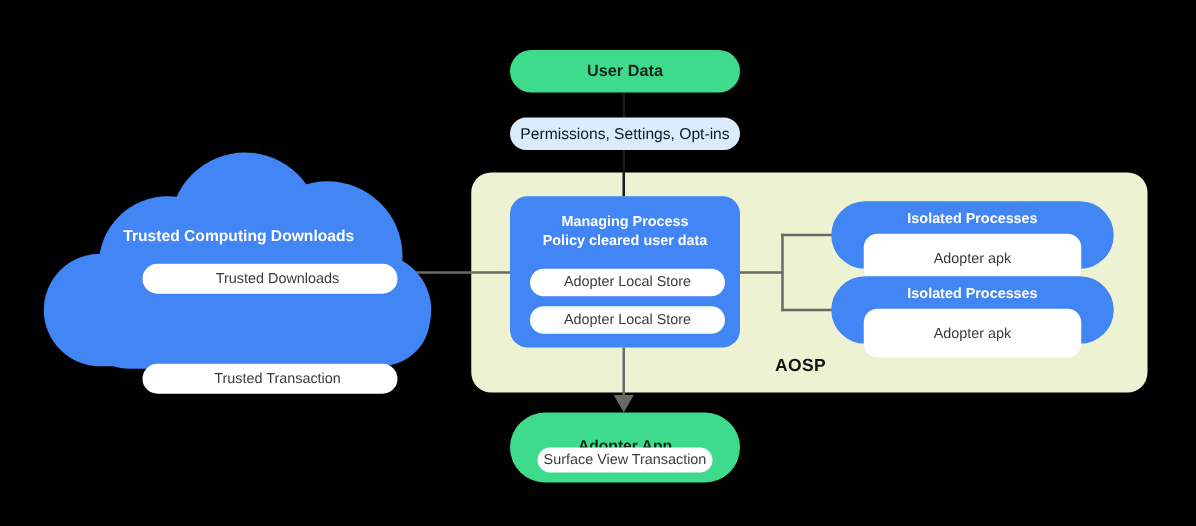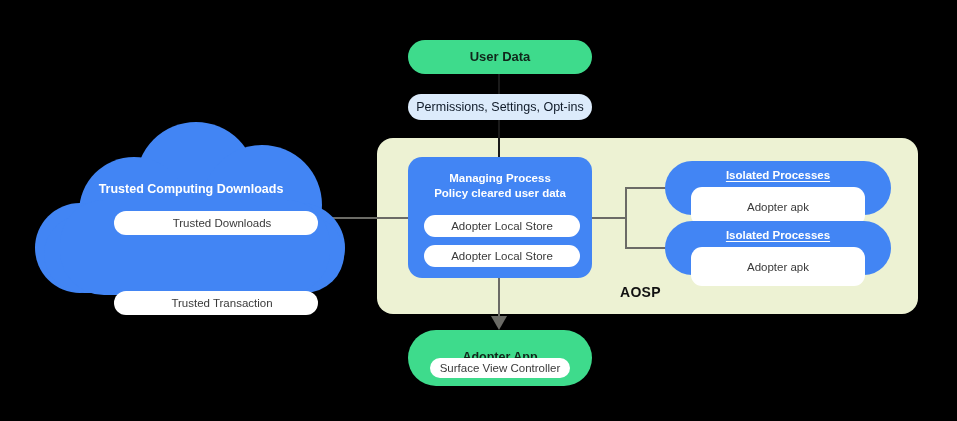--- a/index.html
+++ b/index.html
@@ -120,21 +120,20 @@
     box-sizing: border-box;
     padding-top: 8px;
   }
   .iso-1 { top: 161px; }
   .iso-2 { top: 221px; }
   .iso-title {
     color: #ffffff;
     font-size: 11.5px;
     font-weight: bold;
     text-align: center;
-    text-decoration: underline;
     text-underline-offset: 2px;
   }
   .iso-pill {
     position: absolute;
     left: 26px;
     top: 26px;
     width: 174px;
     height: 39px;
     background: #ffffff;
     border-radius: 11px;
@@ -290,16 +289,16 @@
     <div class="iso-pill">Adopter apk</div>
   </div>
 
   <div class="isolated iso-2">
     <div class="iso-title">Isolated Processes</div>
     <div class="iso-pill">Adopter apk</div>
   </div>
 
   <div class="adopter-app">
     <div class="aa-title">Adopter App</div>
-    <div class="aa-pill">Surface View Controller</div>
+    <div class="aa-pill">Surface View Transaction</div>
   </div>
 
 </div>
 
 </body></html>

